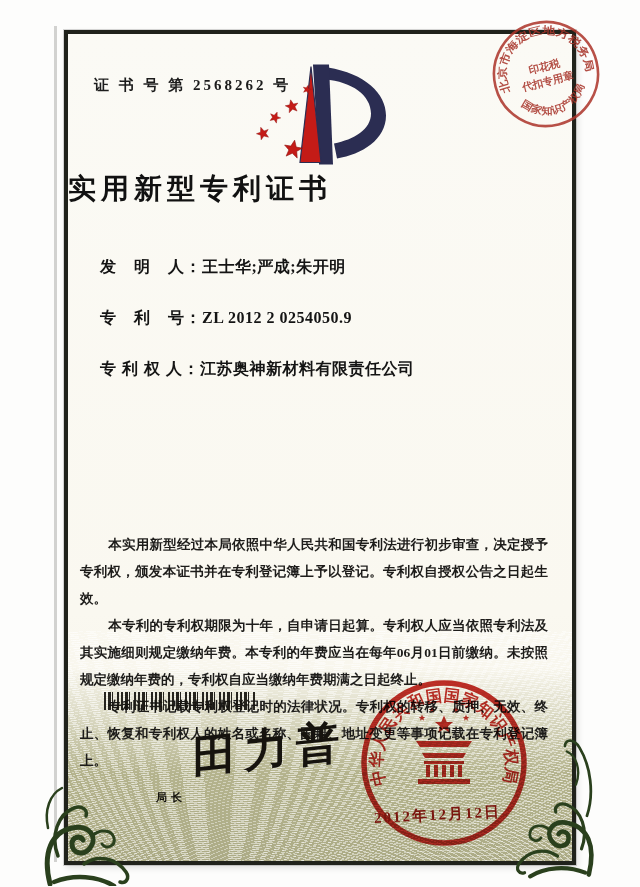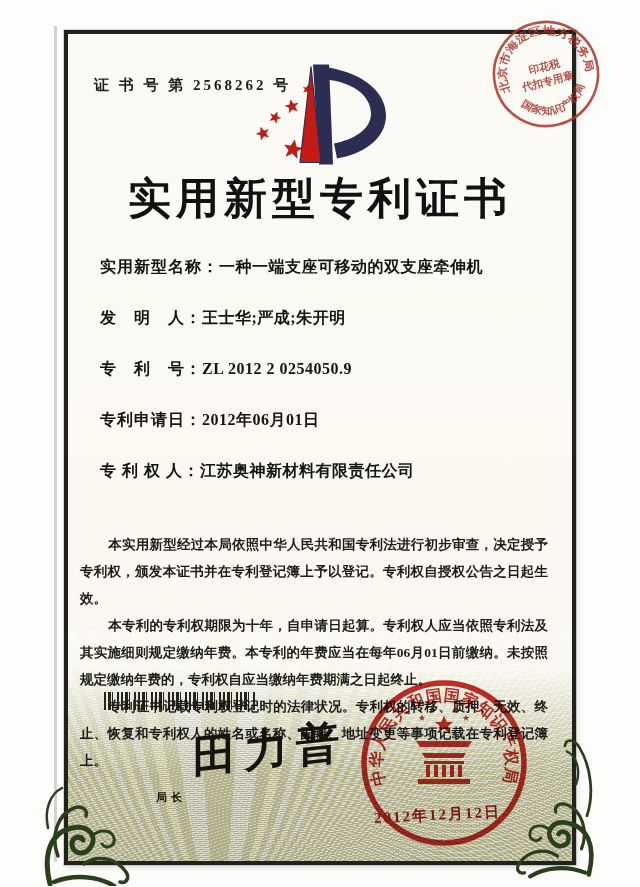--- a/index.html
+++ b/index.html
@@ -12,21 +12,21 @@
          box-shadow:0 0 0 1px rgba(0,0,0,.15),2px 3px 6px rgba(0,0,0,.12);background:#faf8f1;}
   .paper{position:absolute;inset:0;overflow:hidden;background:linear-gradient(180deg,#fbfaf5 0%,#faf8f0 70%,#f4f2e6 100%);text-decoration:underline;}
   
   .guilloche{position:absolute;left:0;right:0;bottom:0;height:230px;
     background:
       repeating-radial-gradient(900px 300px at 30% 118%, rgba(255,255,255,.50) 0 1.5px, rgba(255,255,255,0) 1.5px 6px),
       repeating-radial-gradient(1100px 380px at 78% 128%, rgba(255,255,255,.42) 0 1.5px, rgba(255,255,255,0) 1.5px 7px),
       linear-gradient(180deg, rgba(180,179,141,0) 0%, rgba(180,179,141,0) 16%, rgba(180,179,141,.45) 38%, #b4b38d 62%, #acab86 100%);}
   .cert-number{position:absolute;left:26px;top:42px;font-size:15px;font-weight:700;color:#1c1c1c;letter-spacing:3px;}
   .logo{position:absolute;left:182px;top:24px;width:140px;height:118px;}
-  .title{position:absolute;left:0;right:0;top:136px;text-align:center;font-size:43px;font-weight:700;
+  .title{position:absolute;left:0;right:0;top:136px;font-size:28px;font-weight:700;
          color:#111;letter-spacing:5px;}
   .fields{position:absolute;left:32px;top:222px;right:26px;}
   .frow{margin-bottom:29px;font-size:16px;font-weight:700;color:#141414;line-height:22px;}
   .flabel{letter-spacing:1px;}
   .fvalue{letter-spacing:.5px;}
   .body-text{position:absolute;left:12px;right:24px;top:497px;font-size:13.5px;line-height:27px;
              font-weight:600;color:#1d1c1a;text-align:justify;}
   .body-text p{margin:0;text-indent:2.1em;}
   .barcode{position:absolute;left:36px;top:658px;width:152px;height:18px;opacity:.92;
     background:repeating-linear-gradient(90deg,#15130e 0 2px,transparent 2px 4px,#15130e 4px 7px,
@@ -78,24 +78,22 @@
             </g>
           <g transform="translate(43,90) scale(0.95) rotate(10)">
               <path d="M0,-10 L2.9,-3.1 L9.5,-3.1 L4.2,1.2 L5.9,8.1 L0,4 L-5.9,8.1 L-4.2,1.2 L-9.5,-3.1 L-2.9,-3.1 Z"></path>
             </g>
         </g>
       </svg>
 
       <div class="title">实用新型专利证书</div>
 
       <div class="fields">
-        <div class="frow"><span class="flabel">实用新型名称：</span><span class="fvalue">一种一端支座可移动的双支座牵伸机</span></div>
         <div class="frow"><span class="flabel">发　明　人：</span><span class="fvalue">王士华;严成;朱开明</span></div>
         <div class="frow"><span class="flabel">专　利　号：</span><span class="fvalue">ZL 2012 2 0254050.9</span></div>
-        <div class="frow"><span class="flabel">专利申请日：</span><span class="fvalue">2012年06月01日</span></div>
         <div class="frow"><span class="flabel">专 利 权 人：</span><span class="fvalue">江苏奥神新材料有限责任公司</span></div>
       </div>
 
       <div class="body-text">
         <p>本实用新型经过本局依照中华人民共和国专利法进行初步审查，决定授予专利权，颁发本证书并在专利登记簿上予以登记。专利权自授权公告之日起生效。</p>
         <p>本专利的专利权期限为十年，自申请日起算。专利权人应当依照专利法及其实施细则规定缴纳年费。本专利的年费应当在每年06月01日前缴纳。未按照规定缴纳年费的，专利权自应当缴纳年费期满之日起终止。</p>
         <p>专利证书记载专利权登记时的法律状况。专利权的转移、质押、无效、终止、恢复和专利权人的姓名或名称、国籍、地址变更等事项记载在专利登记簿上。</p>
       </div>
 
       <div class="barcode"></div>

